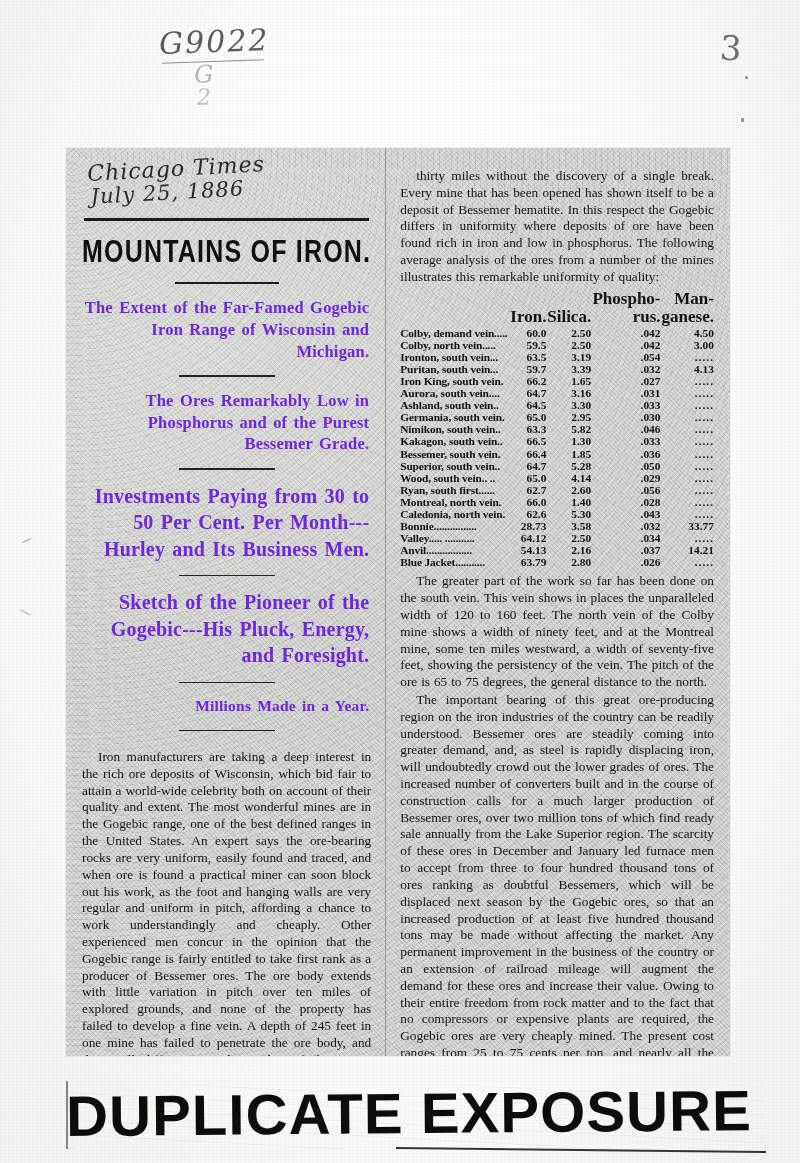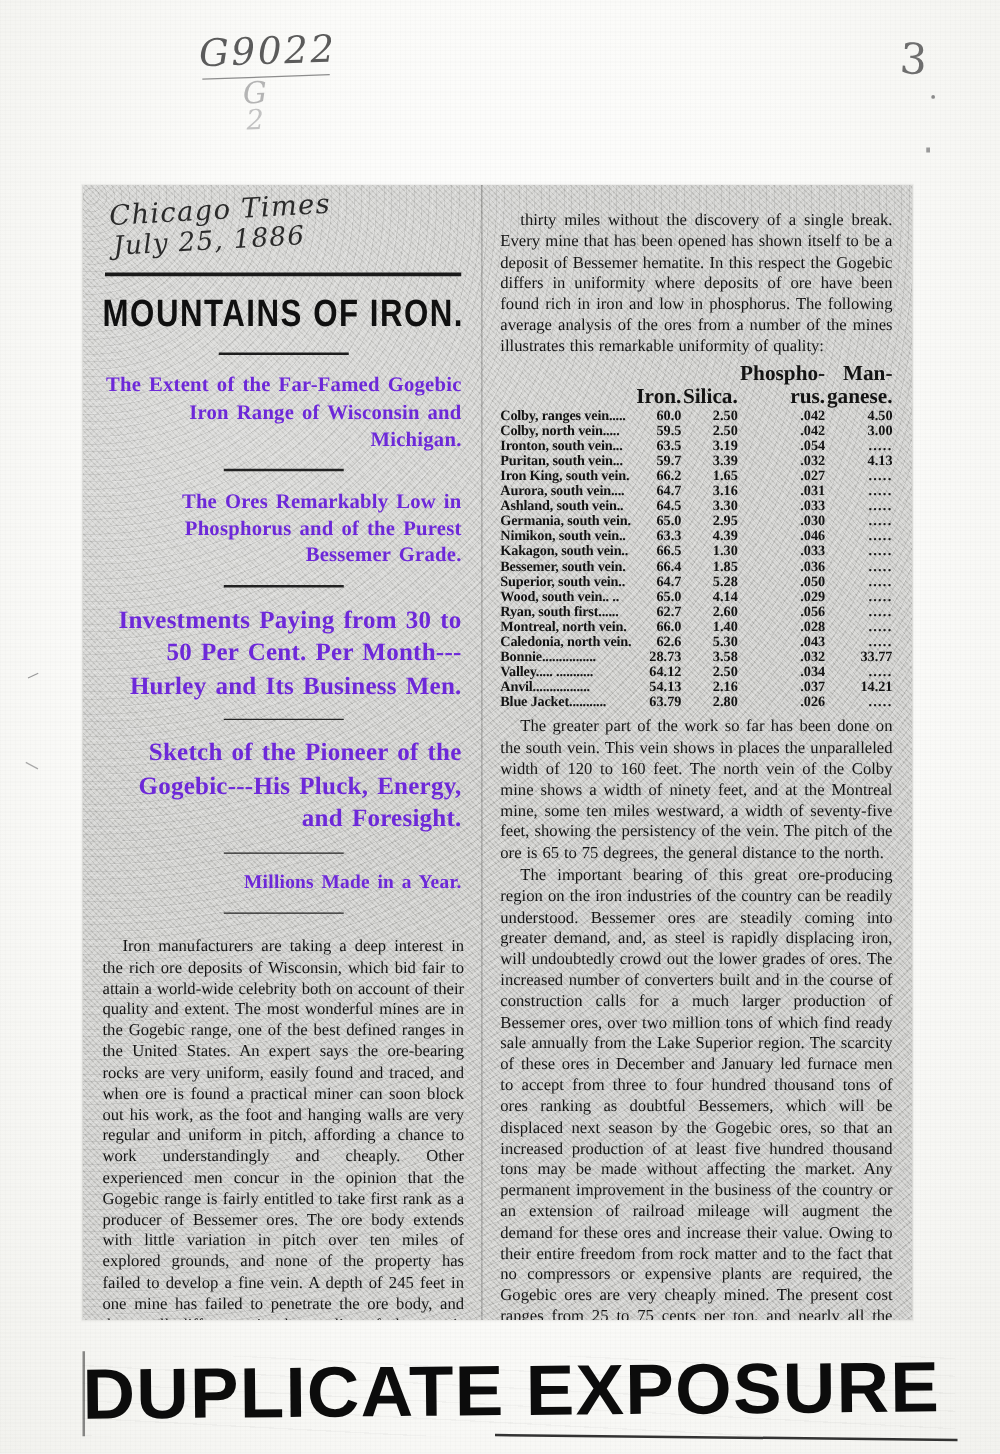--- a/index.html
+++ b/index.html
@@ -252,21 +252,21 @@
               <span class="hdr-stack">rus.</span>
             </th>
             <th>
               <span class="hdr-top">Man-</span>
               <span class="hdr-stack">ganese.</span>
             </th>
           </tr>
         </thead>
         <tbody id="ore-rows">
             <tr>
-              <td class="mine">Colby, ranges vein.....</td>
+              <td class="mine">Colby, demand vein.....</td>
               <td class="num">60.0</td>
               <td class="num">2.50</td>
               <td class="num">.042</td>
               <td class="num">4.50</td>
             </tr>
             <tr>
               <td class="mine">Colby, north vein.....</td>
               <td class="num">59.5</td>
               <td class="num">2.50</td>
               <td class="num">.042</td>
@@ -310,21 +310,21 @@
             <tr>
               <td class="mine">Germania, south vein.</td>
               <td class="num">65.0</td>
               <td class="num">2.95</td>
               <td class="num">.030</td>
               <td class="dots">.....</td>
             </tr>
             <tr>
               <td class="mine">Nimikon, south vein..</td>
               <td class="num">63.3</td>
-              <td class="num">4.39</td>
+              <td class="num">5.82</td>
               <td class="num">.046</td>
               <td class="dots">.....</td>
             </tr>
             <tr>
               <td class="mine">Kakagon, south vein..</td>
               <td class="num">66.5</td>
               <td class="num">1.30</td>
               <td class="num">.033</td>
               <td class="dots">.....</td>
             </tr>

